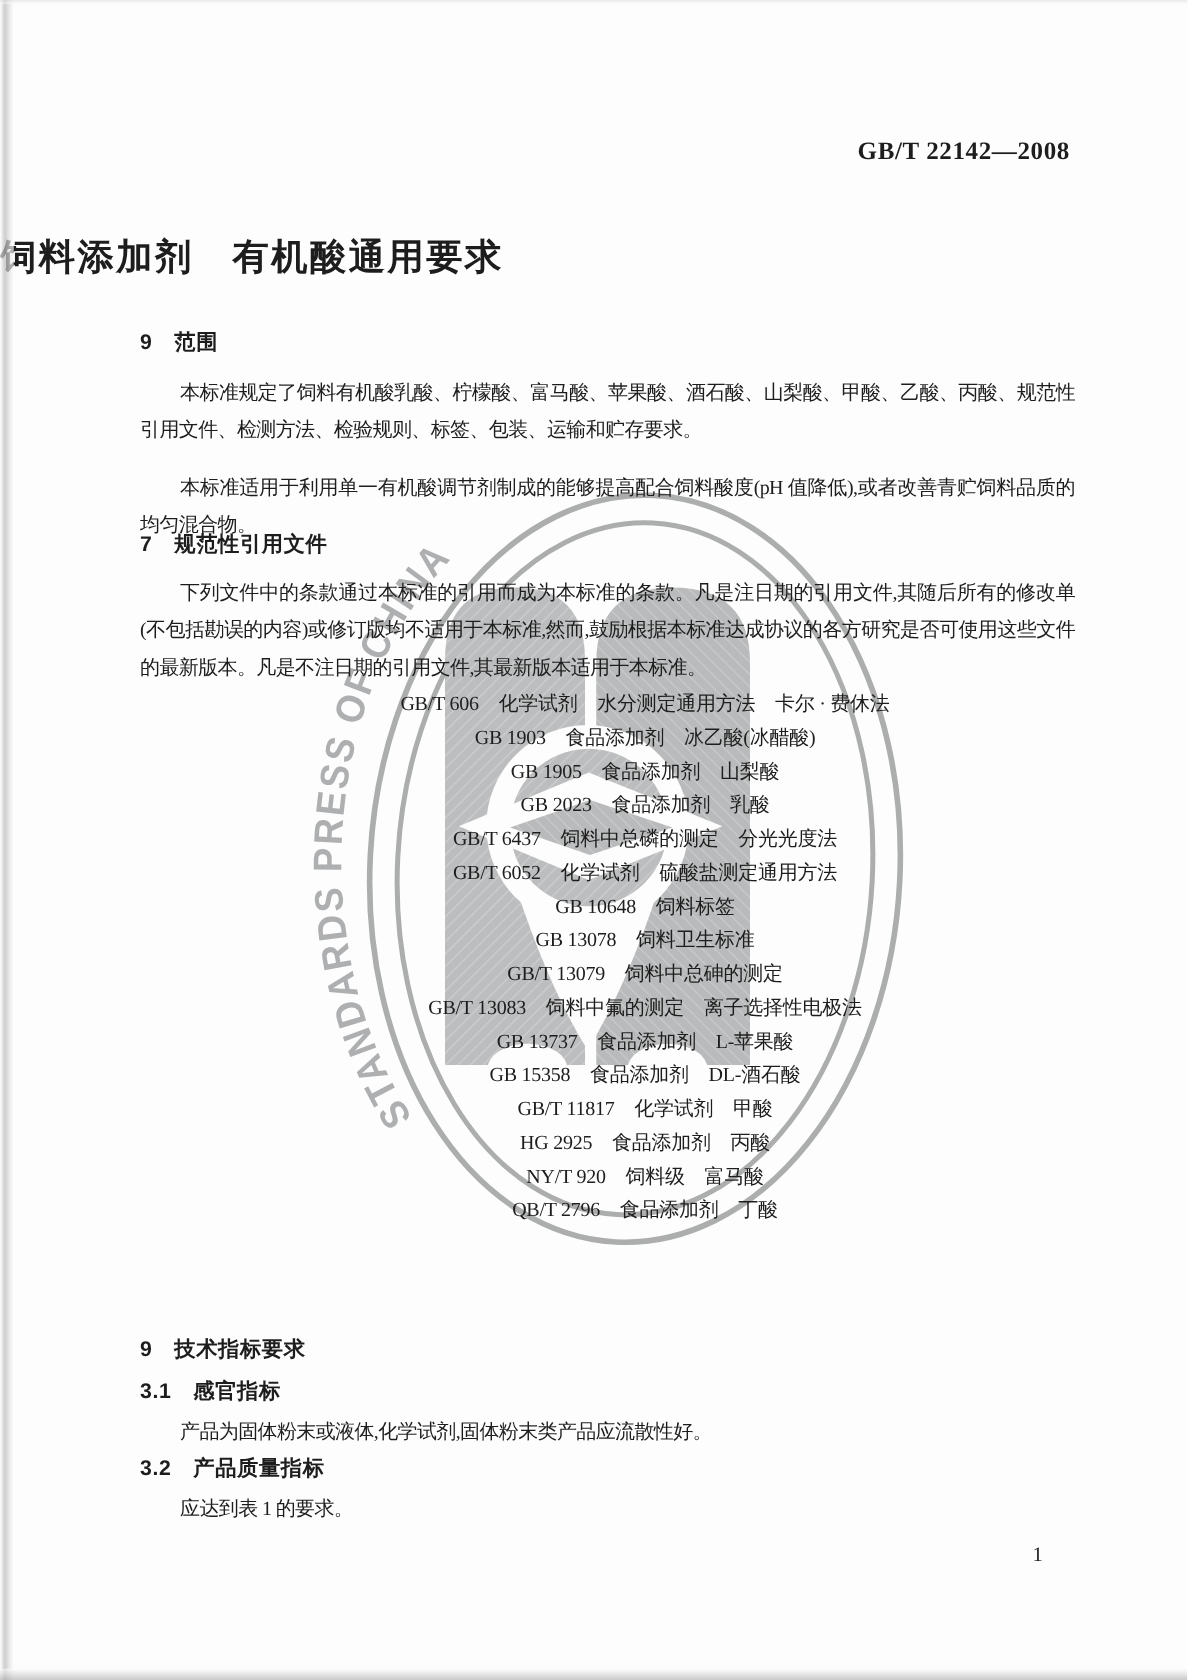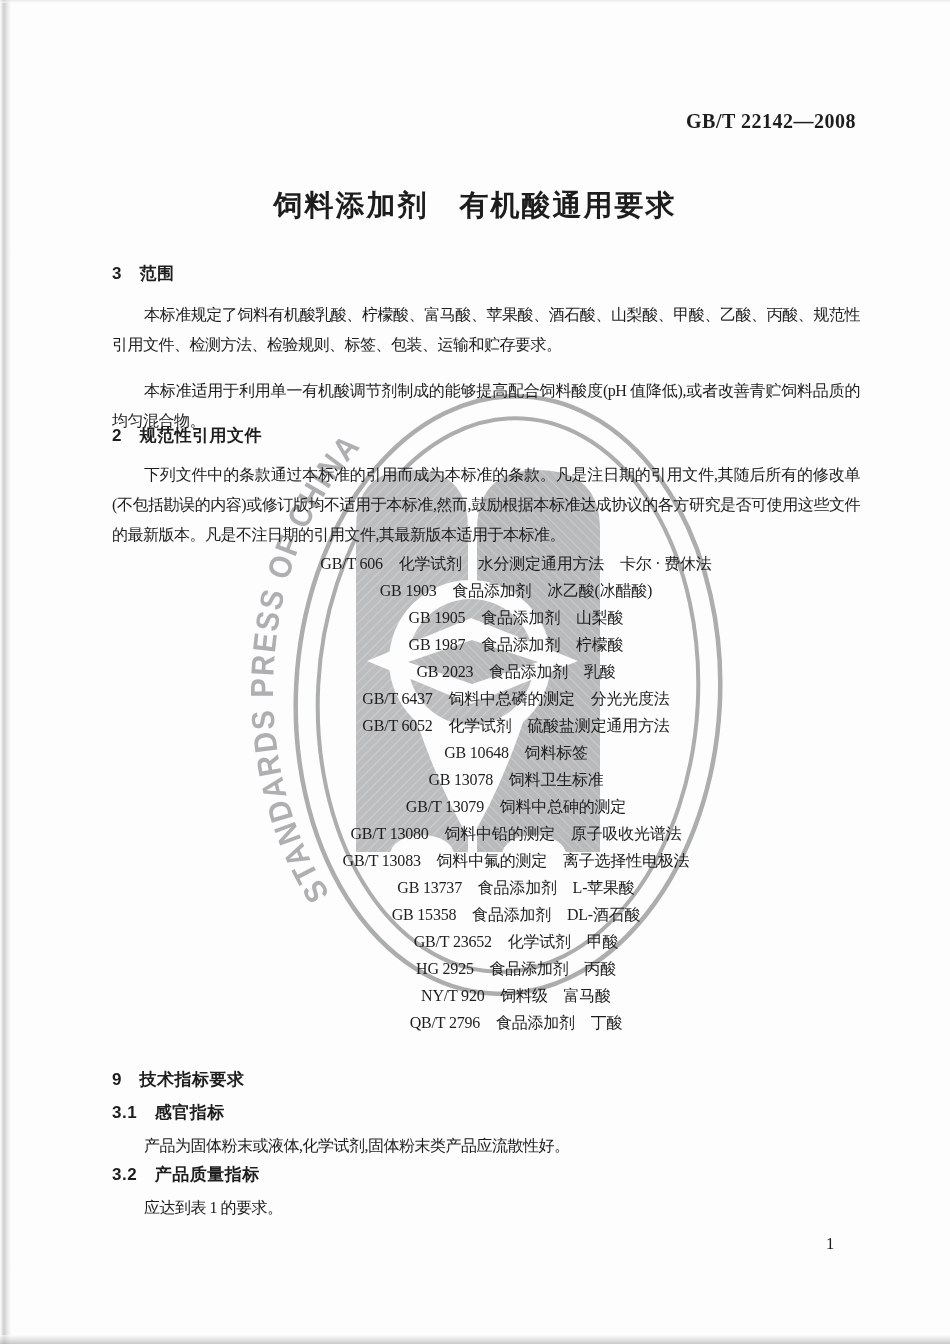--- a/index.html
+++ b/index.html
@@ -25,21 +25,20 @@
 
   .content{position:absolute;left:0;top:0;width:950px;height:1344px;z-index:2;}
 
   .std-code{
     position:absolute;top:110px;right:94px;
     font-size:20px;font-weight:bold;letter-spacing:.5px;
     font-family:"Liberation Serif","DejaVu Serif",serif;
   }
   .doc-title{
     position:absolute;top:186px;left:0;width:950px;
-    text-align:center;
     font-family:"Liberation Sans","DejaVu Sans",sans-serif;
     font-size:29px;font-weight:bold;letter-spacing:2px;
   }
   .col{position:absolute;left:112px;width:748px;}
   .h-sec{
     font-family:"Liberation Sans","DejaVu Sans",sans-serif;
     font-size:17px;font-weight:bold;letter-spacing:.5px;
   }
   .para{
     font-size:16px;line-height:30px;letter-spacing:-0.5px;
@@ -110,43 +109,41 @@
       </text>
     </g>
   </svg>
 
   <div class="content">
 
     <div class="std-code">GB/T 22142—2008</div>
 
     <div class="doc-title">饲料添加剂　有机酸通用要求</div>
 
-    <div class="col pos-h1 h-sec">3　范围</div>
+    <div class="col pos-h1 h-sec">9　范围</div>
     <p class="col pos-p1 para">本标准规定了饲料有机酸乳酸、柠檬酸、富马酸、苹果酸、酒石酸、山梨酸、甲酸、乙酸、丙酸、规范性引用文件、检测方法、检验规则、标签、包装、运输和贮存要求。</p>
     <p class="col pos-p2 para">本标准适用于利用单一有机酸调节剂制成的能够提高配合饲料酸度(pH 值降低),或者改善青贮饲料品质的均匀混合物。</p>
 
-    <div class="col pos-h2 h-sec">2　规范性引用文件</div>
+    <div class="col pos-h2 h-sec">7　规范性引用文件</div>
     <p class="col pos-p3 para">下列文件中的条款通过本标准的引用而成为本标准的条款。凡是注日期的引用文件,其随后所有的修改单(不包括勘误的内容)或修订版均不适用于本标准,然而,鼓励根据本标准达成协议的各方研究是否可使用这些文件的最新版本。凡是不注日期的引用文件,其最新版本适用于本标准。</p>
 
     <div class="col pos-refs ref-list">
       <div class="ref-item">GB/T 606　化学试剂　水分测定通用方法　卡尔 · 费休法</div>
       <div class="ref-item">GB 1903　食品添加剂　冰乙酸(冰醋酸)</div>
       <div class="ref-item">GB 1905　食品添加剂　山梨酸</div>
-      <div class="ref-item">GB 1987　食品添加剂　柠檬酸</div>
       <div class="ref-item">GB 2023　食品添加剂　乳酸</div>
       <div class="ref-item">GB/T 6437　饲料中总磷的测定　分光光度法</div>
       <div class="ref-item">GB/T 6052　化学试剂　硫酸盐测定通用方法</div>
       <div class="ref-item">GB 10648　饲料标签</div>
       <div class="ref-item">GB 13078　饲料卫生标准</div>
       <div class="ref-item">GB/T 13079　饲料中总砷的测定</div>
-      <div class="ref-item">GB/T 13080　饲料中铅的测定　原子吸收光谱法</div>
       <div class="ref-item">GB/T 13083　饲料中氟的测定　离子选择性电极法</div>
       <div class="ref-item">GB 13737　食品添加剂　L-苹果酸</div>
       <div class="ref-item">GB 15358　食品添加剂　DL-酒石酸</div>
-      <div class="ref-item">GB/T 23652　化学试剂　甲酸</div>
+      <div class="ref-item">GB/T 11817　化学试剂　甲酸</div>
       <div class="ref-item">HG 2925　食品添加剂　丙酸</div>
       <div class="ref-item">NY/T 920　饲料级　富马酸</div>
       <div class="ref-item">QB/T 2796　食品添加剂　丁酸</div>
     </div>
 
     <div class="col pos-h3 h-sec">9　技术指标要求</div>
 
     <div class="col pos-h31 h-sec">3.1　感官指标</div>
     <p class="col pos-p31 para noindent">产品为固体粉末或液体,化学试剂,固体粉末类产品应流散性好。</p>
 

